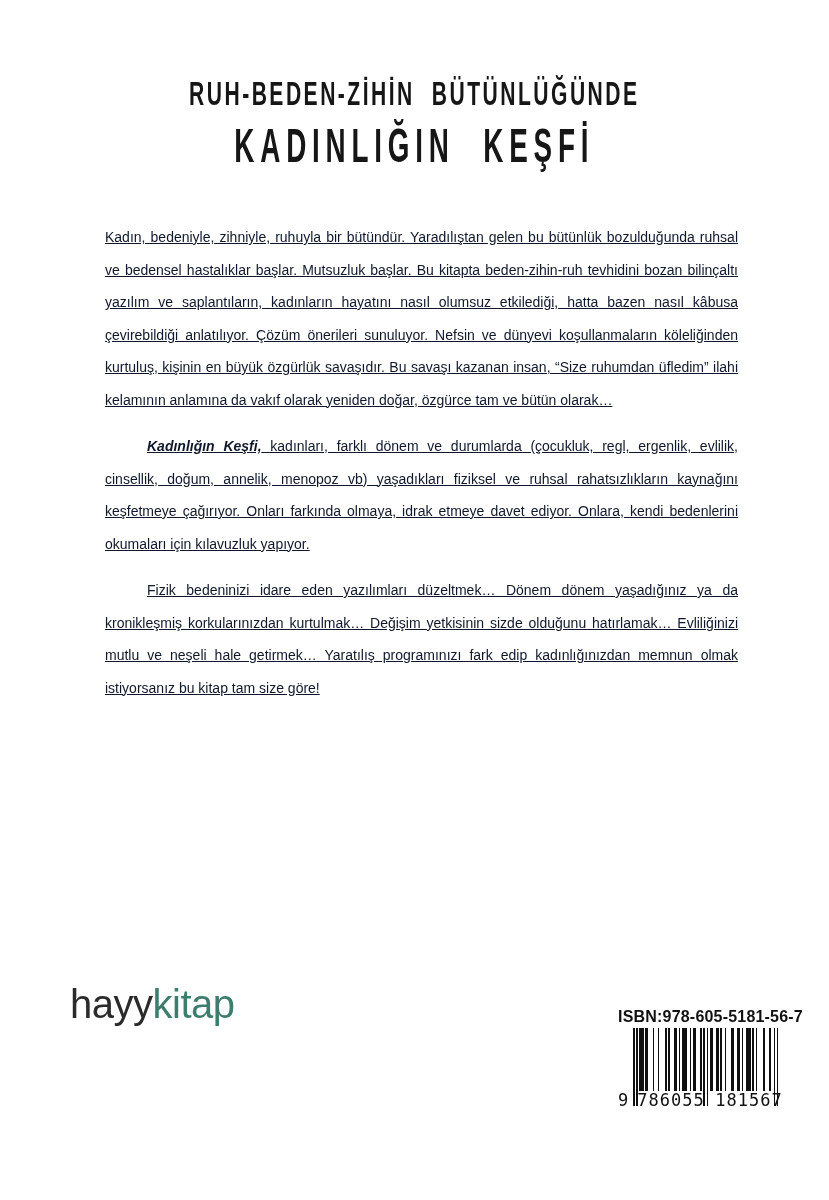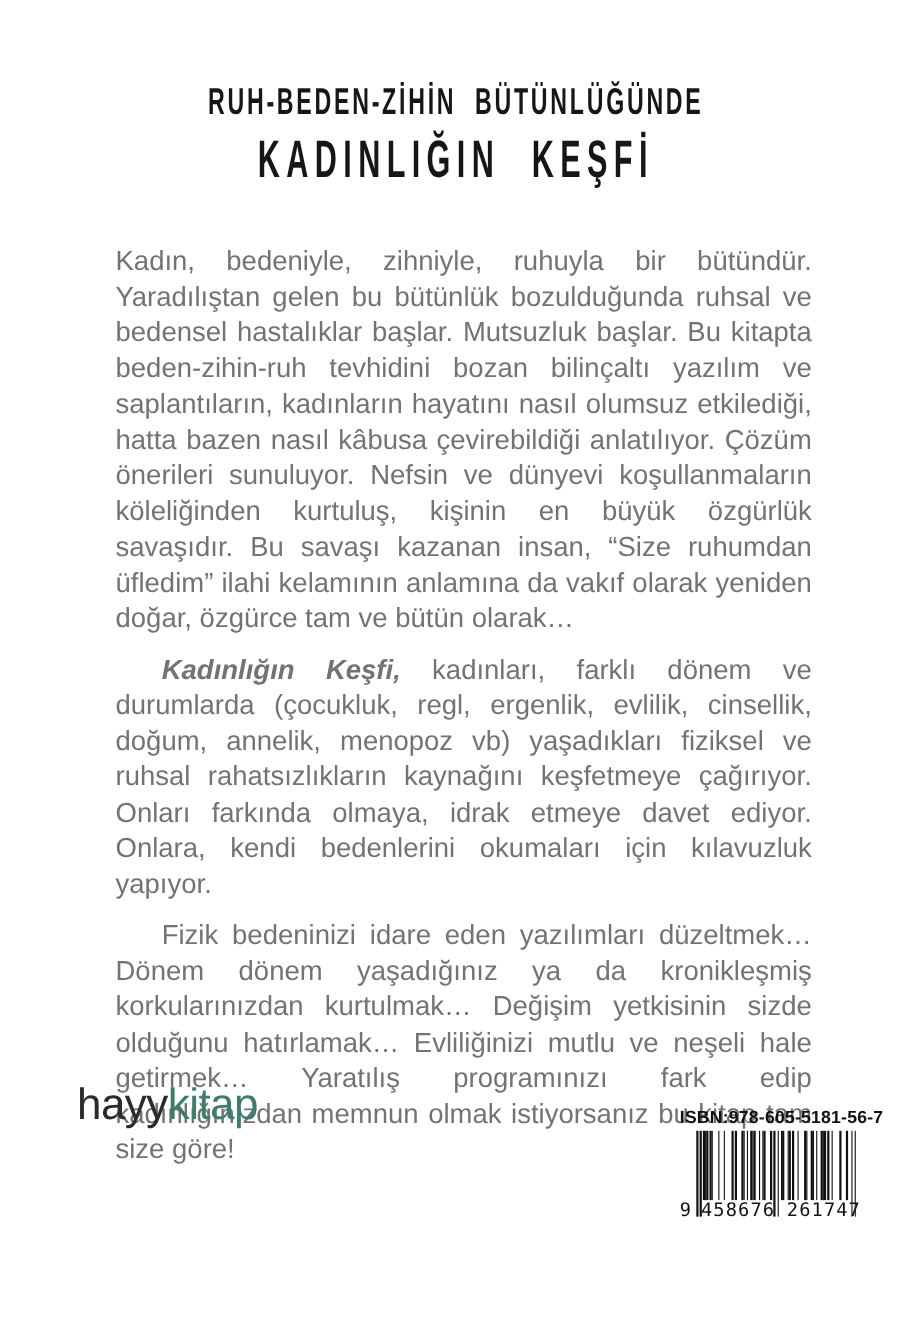--- a/index.html
+++ b/index.html
@@ -15,21 +15,21 @@
     display:inline-block;transform:scaleX(.62);transform-origin:center;
     font-size:34px;font-weight:700;letter-spacing:4px;word-spacing:14px;color:#161616;
   }
   .condense-main{
     display:inline-block;transform:scaleX(.58);transform-origin:center;
     font-size:48px;font-weight:700;letter-spacing:10px;word-spacing:26px;color:#161616;
   }
   
   .body-text{
     position:absolute;left:105px;top:221px;width:633px;
-    font-size:25px;line-height:32.5px;text-align:justify;color:#737373;
+    font-size:14px;line-height:32.5px;text-align:justify;color:#0f172a;text-decoration:underline;
   }
   .body-text p{margin:0;}
   .body-text p + p{margin-top:14px;}
   .body-text p.indent{text-indent:42px;}
   .lead-title{font-weight:700;font-style:italic;}
   
   .logo{
     position:absolute;left:70px;top:984px;
     font-size:40px;letter-spacing:-.5px;font-weight:500;line-height:1;
   }
@@ -173,18 +173,18 @@
         <div class="module"></div>
         <div class="module bar"></div>
         <div class="module"></div>
         <div class="module"></div>
         <div class="module bar tall"></div>
         <div class="module tall"></div>
         <div class="module bar tall"></div>
       </div>
     <div class="digits">
       <span class="lead9">9</span>
-      <span class="grp">458676</span>
-      <span class="grp">261747</span>
+      <span class="grp">786055</span>
+      <span class="grp">181567</span>
     </div>
   </div>
 
 </div>
 
 </body></html>

